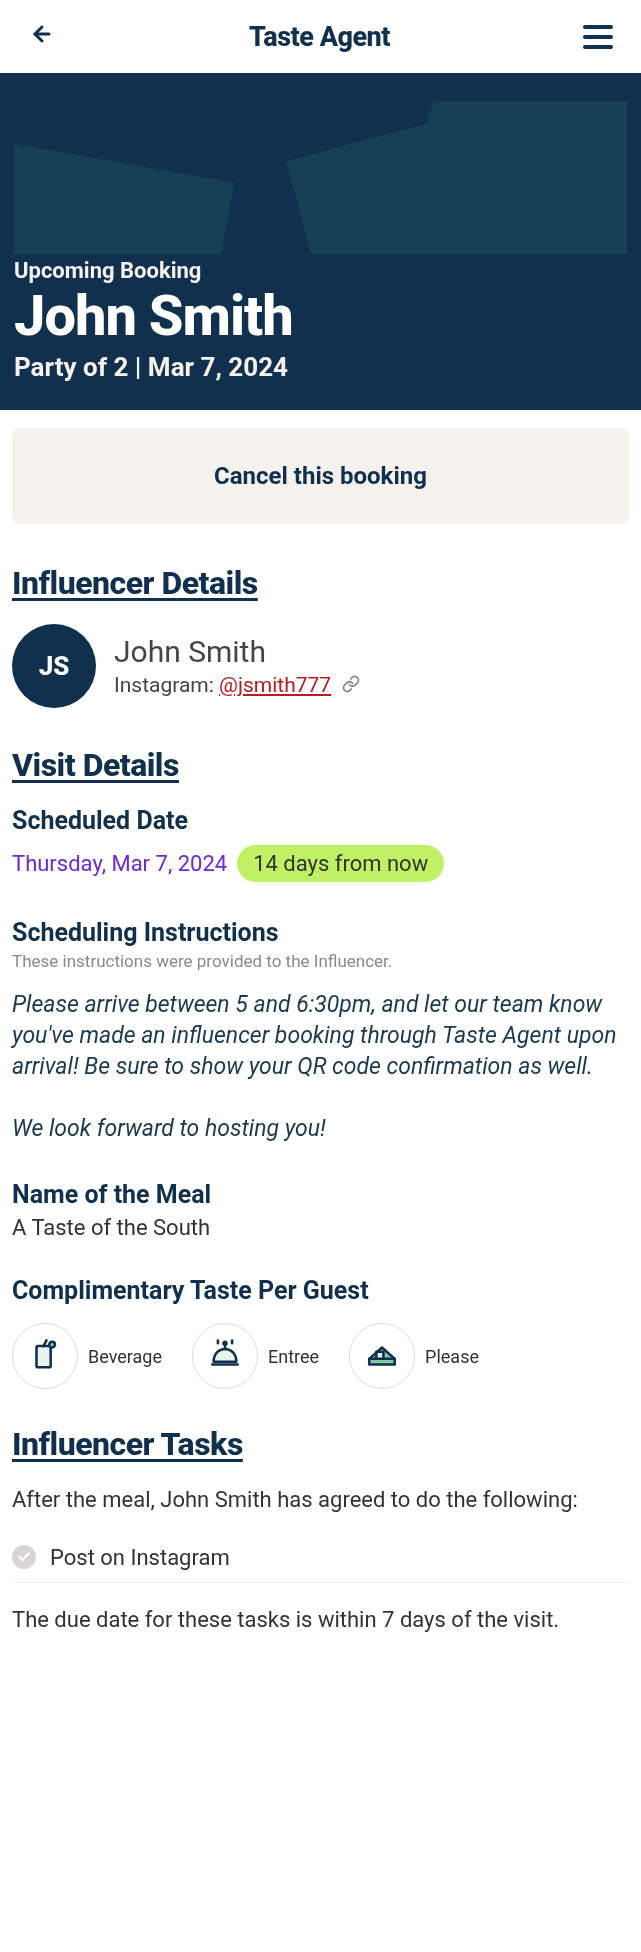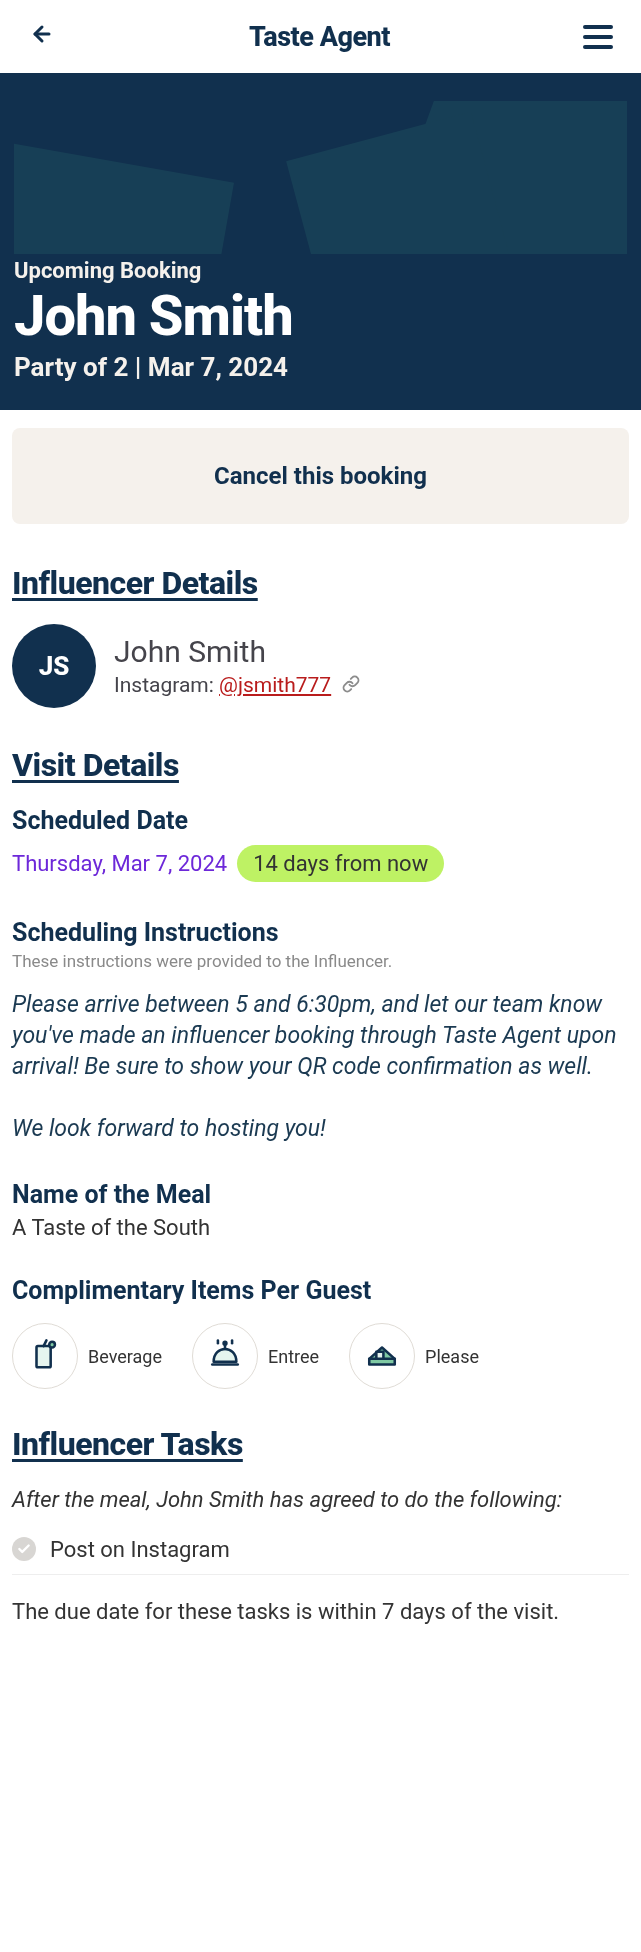--- a/index.html
+++ b/index.html
@@ -114,21 +114,21 @@
     .comp-row { display: flex; gap: 30px; margin-top: 18px; }
     .comp-item { display: flex; flex-direction: row; align-items: center; gap: 10px; }
     .comp-circle {
       width: 66px; height: 66px;
       border-radius: 50%;
       border: 1px solid #e0dcd6;
       display: flex; align-items: center; justify-content: center;
     }
     .comp-label { font-size: 18px; color: #333; }
 
-    .tasks-intro { font-size: 22px; color: #333; margin-bottom: 10px; line-height: 1.35; font-style: italic; }
+    .tasks-intro { font-size: 22px; color: #333; margin-bottom: 18px; line-height: 1.35; }
     .task-row {
       display: flex;
       align-items: center;
       gap: 14px;
       padding: 12px 0;
       border-bottom: 1px solid #eee;
       font-size: 22px;
       color: #333;
     }
     .task-row:last-of-type { border-bottom: none; }
@@ -213,21 +213,21 @@
 
 We look forward to hosting you!</div>
   </div>
 
   <div class="block">
     <div class="label">Name of the Meal</div>
     <div class="meal-name">A Taste of the South</div>
   </div>
 
   <div class="block">
-    <div class="label">Complimentary Items Per Guest</div>
+    <div class="label">Complimentary Taste Per Guest</div>
     <div class="comp-row">
       <div class="comp-item">
         <div class="comp-circle">
           <svg width="34" height="34" viewBox="0 0 24 24" fill="none" stroke="#11304e" stroke-width="1.8" stroke-linecap="round" stroke-linejoin="round">
             <rect x="6" y="5" width="10" height="15" rx="1" fill="#e6f5ef" stroke="#11304e"></rect>
             <line x1="11" y1="5" x2="13" y2="1"></line>
             <circle cx="17" cy="4" r="2" fill="#7fc9a3" stroke="#11304e"></circle>
           </svg>
         </div>
         <div class="comp-label">Beverage</div>

